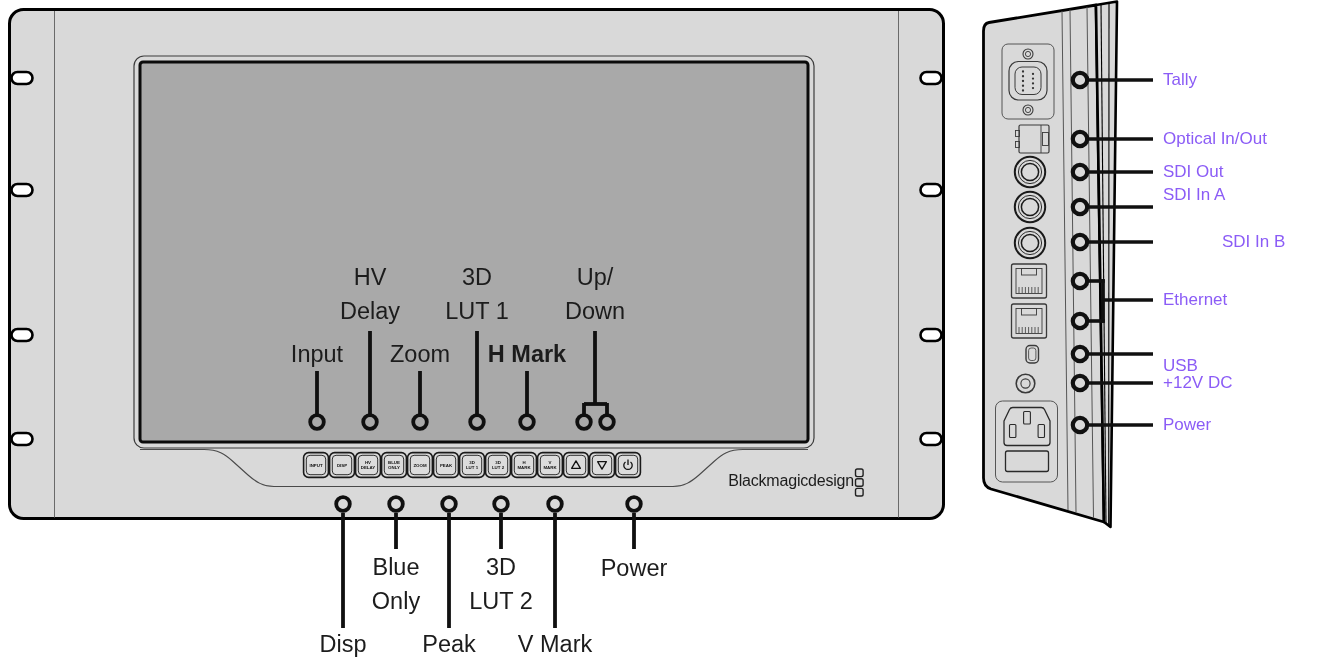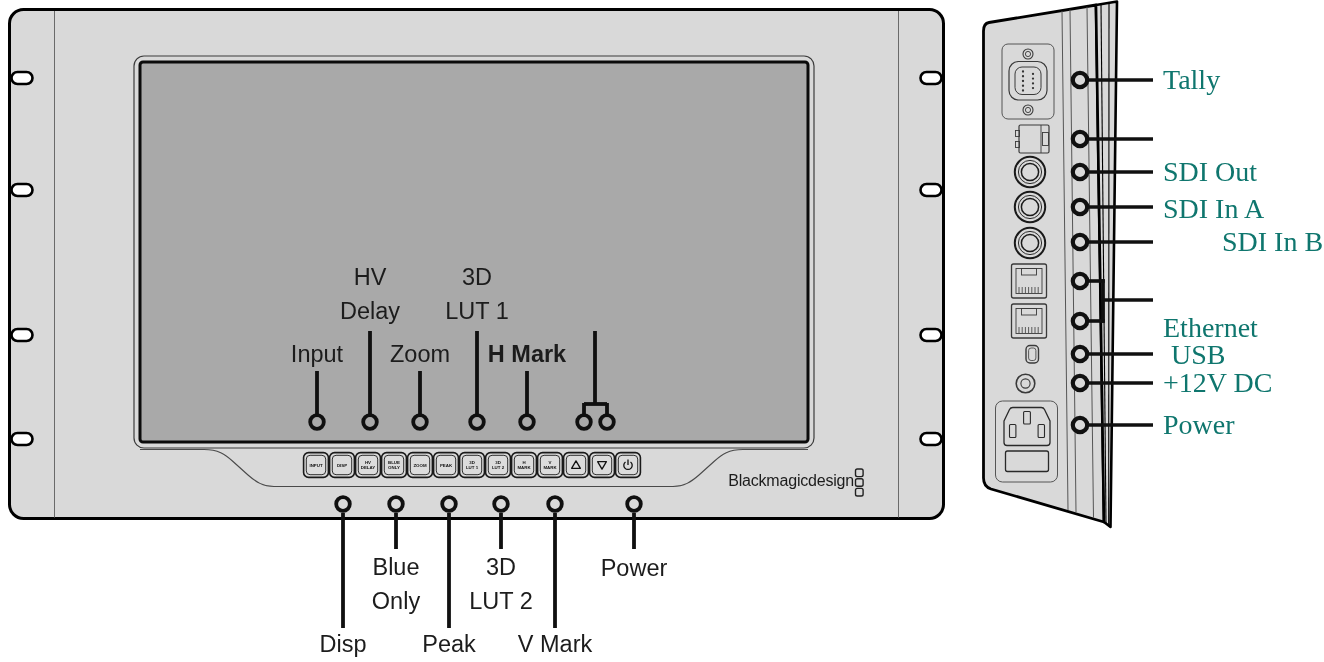--- a/index.html
+++ b/index.html
@@ -3,22 +3,22 @@
 <meta charset="utf-8">
 <title>Monitor front and side connection diagram</title>
 <style>
   html,body{margin:0;padding:0;background:#ffffff;}
   #canvas{position:relative;width:1324px;height:662px;overflow:hidden;
           font-family:"Liberation Sans","DejaVu Sans",sans-serif;}
   #diagram-svg{position:absolute;left:0;top:0;}
   #labels{position:absolute;left:0;top:0;width:100%;height:100%;pointer-events:none;}
   .callout-label{position:absolute;transform:translate(-50%,-50%);text-align:center;
                  font-size:23.5px;line-height:34px;color:#1c1c1c;white-space:nowrap;}
-  .side-label{position:absolute;transform:translate(0,-50%);font-size:28px;
-              color:#0f766e;white-space:nowrap;font-family:Liberation Serif, serif;}
+  .side-label{position:absolute;transform:translate(0,-50%);font-size:17px;
+              color:#8b5cf6;white-space:nowrap;}
   .brand-text{position:absolute;left:854px;top:481px;transform:translate(-100%,-50%);
               font-size:16px;color:#1c1c1c;letter-spacing:-0.2px;}
 </style>
 </head>
 <body>
 
 <div id="canvas">
 <svg id="diagram-svg" xmlns="http://www.w3.org/2000/svg" width="1324" height="662" viewBox="0 0 1324 662">
 
   <g>
@@ -271,20 +271,24 @@
       <div class="callout-label" style="left: 420px; top: 354px;">
         <div>Zoom</div>
       </div>
       <div class="callout-label" style="left: 477px; top: 294px;">
         <div>3D</div>
         <div>LUT 1</div>
       </div>
       <div class="callout-label" style="left: 527px; top: 354px; font-weight: bold;">
         <div>H Mark</div>
       </div>
+      <div class="callout-label" style="left: 595px; top: 294px;">
+        <div>Up/</div>
+        <div>Down</div>
+      </div>
       <div class="callout-label" style="left: 343px; top: 644px;">
         <div>Disp</div>
       </div>
       <div class="callout-label" style="left: 396px; top: 584px;">
         <div>Blue</div>
         <div>Only</div>
       </div>
       <div class="callout-label" style="left: 449px; top: 644px;">
         <div>Peak</div>
       </div>
@@ -292,22 +296,23 @@
         <div>3D</div>
         <div>LUT 2</div>
       </div>
       <div class="callout-label" style="left: 555px; top: 644px;">
         <div>V Mark</div>
       </div>
       <div class="callout-label" style="left: 634px; top: 568px;">
         <div>Power</div>
       </div>
       <div class="side-label" style="left: 1163px; top: 80px;">Tally</div>
+      <div class="side-label" style="left: 1163px; top: 139px;">Optical In/Out</div>
       <div class="side-label" style="left: 1163px; top: 172px;">SDI Out</div>
-      <div class="side-label" style="left: 1163px; top: 209px;">SDI In A</div>
+      <div class="side-label" style="left: 1163px; top: 195px;">SDI In A</div>
       <div class="side-label" style="left: 1222px; top: 242px;">SDI In B</div>
-      <div class="side-label" style="left: 1163px; top: 300px; margin-top: 28px;">Ethernet</div>
-      <div class="side-label" style="left: 1163px; top: 355px; margin-left: 8px;">USB</div>
+      <div class="side-label" style="left: 1163px; top: 300px;">Ethernet</div>
+      <div class="side-label" style="left: 1163px; top: 366px;">USB</div>
       <div class="side-label" style="left: 1163px; top: 383px;">+12V DC</div>
       <div class="side-label" style="left: 1163px; top: 425px;">Power</div>
     </div>
 <div class="brand-text">Blackmagicdesign</div>
 </div>
 
 </body></html>

